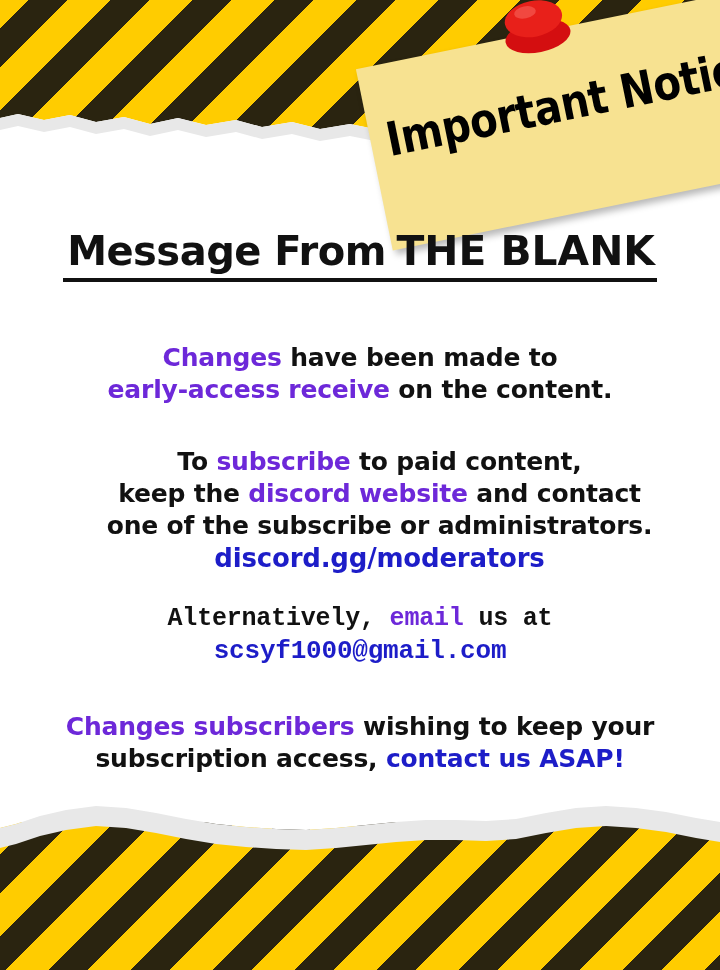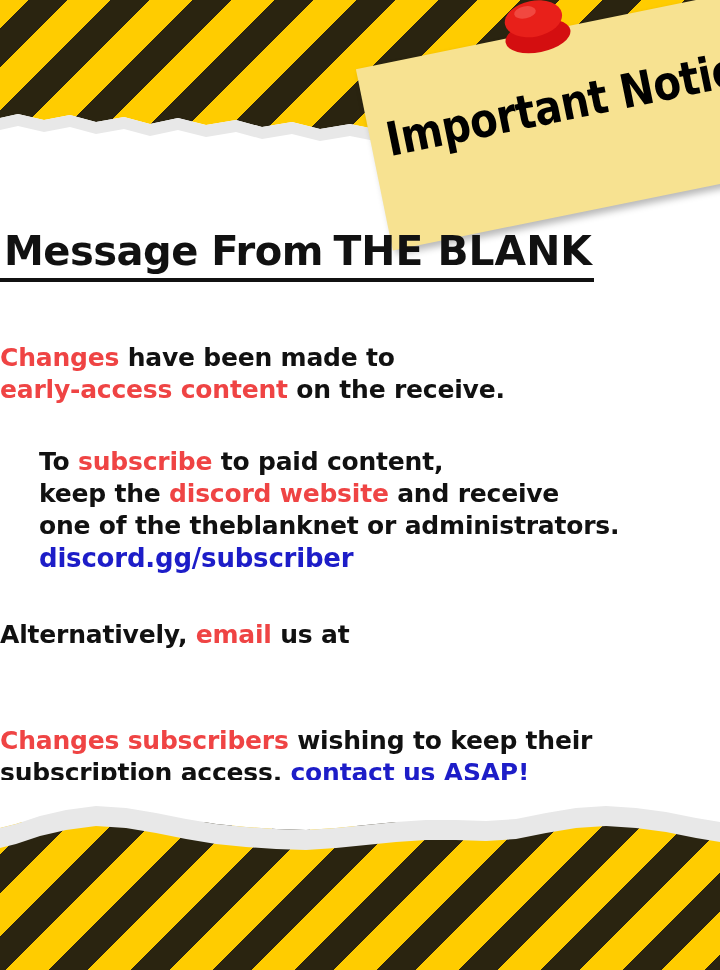--- a/index.html
+++ b/index.html
@@ -125,21 +125,21 @@
     border-radius: 50%;
     opacity: 0.75;
   }
 
   
   .content {
     position: absolute;
     top: 228px;
     left: 0;
     width: 720px;
-    text-align: left;
+    text-align: center;
   }
 
   .heading {
     margin: 0 auto;
     display: inline-block;
     padding: 0 4px 4px 4px;
     border-bottom: 4px solid #111111;
     white-space: nowrap;
   }
   .heading .h-a {
@@ -161,26 +161,26 @@
 
   .para {
     margin: 0;
     font-family: "DejaVu Sans", "Liberation Sans", sans-serif;
     font-weight: bold;
     font-size: 25px;
     line-height: 1.28;
     color: #111111;
     letter-spacing: -0.2px;
   }
-  .para .red  { color: #ef4444; }
+  .para .red  { color: #6d28d9; }
   .para .blue { color: #1D1DC8; }
 
   .blk-1 { margin-top: 60px; }
   .blk-2 { margin-top: 40px; margin-left: 39px; }
-  .blk-3 { margin-top: 44px; }
+  .blk-3 { margin-top: 28px; font-family: Liberation Mono, monospace; }
   .blk-4 { margin-top: 42px; }
 
   .link-line { font-size: 26px; }
 </style>
 </head>
 <body>
 
 <div class="poster">
 
   <div class="tape tape-top"></div>
@@ -210,37 +210,37 @@
   </div>
 
   <div class="content">
 
     <div class="heading">
       <span class="h-a">Message From </span><span class="h-b">THE BLANK</span>
     </div>
 
     <p class="para blk-1">
       <span class="red">Changes</span><span> have been made to</span><br>
-      <span class="red">early-access content</span><span> on the receive.</span>
+      <span class="red">early-access receive</span><span> on the content.</span>
     </p>
 
     <p class="para blk-2">
       <span>To </span><span class="red">subscribe</span><span> to paid content,</span><br>
-      <span>keep the </span><span class="red">discord website</span><span> and receive</span><br>
-      <span>one of the theblanknet or administrators.</span><br>
-      <span class="blue link-line">discord.gg/subscriber</span>
+      <span>keep the </span><span class="red">discord website</span><span> and contact</span><br>
+      <span>one of the subscribe or administrators.</span><br>
+      <span class="blue link-line">discord.gg/moderators</span>
     </p>
 
     <p class="para blk-3">
       <span>Alternatively, </span><span class="red">email</span><span> us at</span><br>
-      <br>
+      <span class="blue link-line">scsyf1000@gmail.com</span><br>
     </p>
 
     <p class="para blk-4">
-      <span class="red">Changes subscribers</span><span> wishing to keep their</span><br>
+      <span class="red">Changes subscribers</span><span> wishing to keep your</span><br>
       <span>subscription access, </span><span class="blue">contact us ASAP!</span>
     </p>
 
   </div>
 
   <div class="tape tape-bottom"></div>
 
   <svg class="torn torn-bottom" viewBox="0 0 720 90" preserveAspectRatio="none">
     <path d="M0,0 L0,48 L16,44 L40,36 L66,30 L96,26 L126,28 L156,33 L186,39
              L216,44 L246,47 L276,49 L306,50 L336,48 L366,45 L396,42 L426,40

